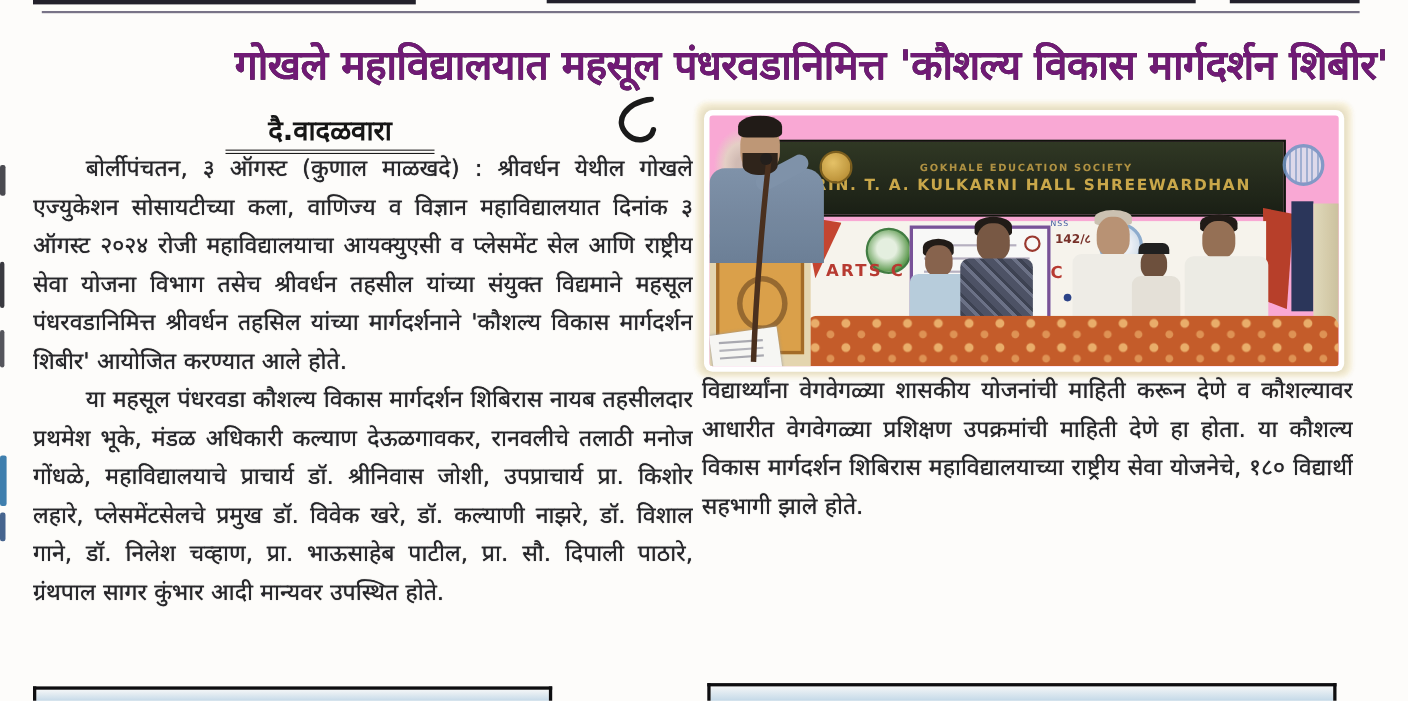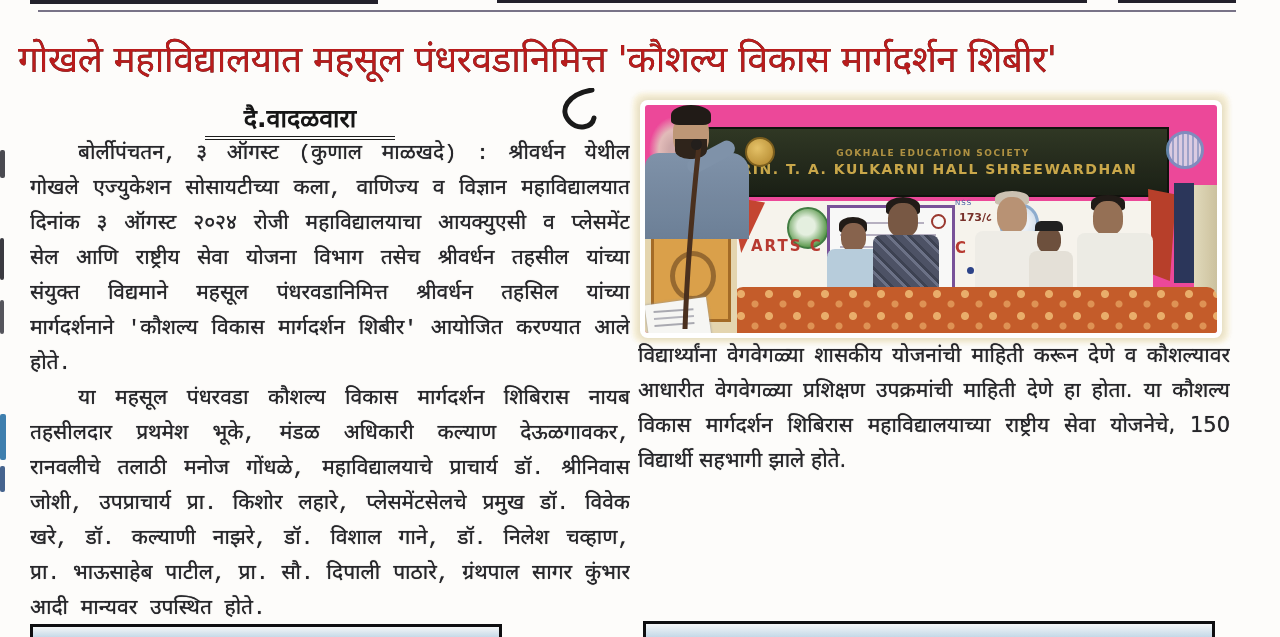--- a/index.html
+++ b/index.html
@@ -9,43 +9,43 @@
     font-family:"DejaVu Sans","Liberation Sans",sans-serif;
     color:#1d1d1f;
   }
   .abs{position:absolute;}
   
   .top-frag{background:#23212b;}
   .top-rule{left:38px;top:10px;width:1198px;height:2px;background:#56506a;opacity:.8;}
   
   .headline{
     left:18px;top:20px;width:1244px;height:80px;
-    font-size:37px;font-weight:400;text-align:left;white-space:nowrap;
-    letter-spacing:-.5px;color:#b91c1c;overflow:hidden;line-height:80px;
+    font-size:37px;font-weight:700;text-align:right;white-space:nowrap;
+    letter-spacing:-.5px;color:#701a75;overflow:hidden;line-height:80px;
     text-shadow:0 0 .6px #222;
   }
   .dateline{
     left:205px;top:100px;width:190px;text-align:center;
     font-size:25px;font-weight:700;color:#161616;
     border-bottom:4px double #1c1c1c;padding-bottom:2px;
   }
   .flourish{left:548px;top:88px;}
   
   .col{font-size:21px;line-height:35px;text-align:justify;color:#26262a;
        text-shadow:0 0 .7px #3b3b3b; }
   .col p{margin:0;}
   .indent{text-indent:48px;}
-  .left-col{left:30px;top:136px;width:600px;height:486px;overflow:hidden;font-family:Liberation Mono, monospace;}
+  .left-col{left:30px;top:136px;width:600px;height:486px;overflow:hidden;}
   .right-col{left:638px;top:338px;width:592px;height:282px;overflow:hidden;}
   
   .cut-box{border:3px solid #0e0e10;border-bottom:none;background:linear-gradient(#f4f6f7,#b9d2e4);}
   
   .photo-halo{left:633px;top:93px;width:596px;height:250px;background:#f8f1da;border-radius:10px;filter:blur(2px);}
   .photo{
-    left:645px;top:105px;width:572px;height:228px;background:#ec4899;
+    left:645px;top:105px;width:572px;height:228px;background:#f9a8d4;
     box-shadow:0 0 0 5px #ffffff, 0 0 6px 7px rgba(210,200,170,.55);
     border-radius:3px;overflow:hidden;
   }
   .photo-inner{position:absolute;inset:0;filter:blur(.6px) saturate(.92) contrast(.96);}
   .wall-sketch{left:4px;top:12px;width:50px;height:66px;
     background:radial-gradient(closest-side,#c9c2ab 20%,#e4dcc2 60%,transparent 100%);opacity:.8;}
   .board{left:52px;top:22px;width:468px;height:66px;
     background:linear-gradient(#2c351f,#161b10);border:2px solid #0c0f08;
     display:flex;flex-direction:column;justify-content:center;align-items:center;gap:3px;}
   .board-l1{font-size:9px;letter-spacing:1.5px;color:#b49238;font-weight:700;}
@@ -139,21 +139,21 @@
       <div class="abs logo-green"></div>
       <div class="abs banner-red-left">ARTS C</div>
       <div class="abs poster">
         <div class="ln" style="top:14px;width:84px;"></div>
         <div class="ln" style="top:26px;width:96px;"></div>
         <div class="ln" style="top:38px;width:70px;"></div>
         <div class="seal"></div>
         <div class="redline"></div>
       </div>
       <div class="abs banner-nss">NSS</div>
-      <div class="abs banner-mark-maroon">173/८</div>
+      <div class="abs banner-mark-maroon">142/८</div>
       <div class="abs emblem-blue2"></div>
       <div class="abs red-drape2"></div>
       <div class="abs banner-red-right">C COLL</div>
       <div class="abs banner-dot"></div>
       <div class="abs banner-waje">WAJE</div>
     </div>
 
     <div class="hair" style="left:194px;top:112px;width:28px;height:16px;"></div>
     <div class="head" style="left:196px;top:118px;width:25px;height:28px;background:#8a6148;"></div>
     <div class="torso" style="left:182px;top:144px;width:54px;height:50px;background:#b8cfe0;"></div>
@@ -191,21 +191,21 @@
     <div class="abs speaker-hair hair"></div>
     <div class="speaker-beard"></div>
     <svg class="abs" style="left:30px;top:36px;" width="40" height="192" viewBox="0 0 40 192">
       <path d="M24 4 C 18 60, 12 130, 10 188" stroke="#4a2c18" stroke-width="5" fill="none"></path>
     </svg>
     <div class="abs mic-head"></div>
   </div>
 </div>
 
 <div class="abs col right-col">
-  <p>विद्यार्थ्यांना वेगवेगळ्या शासकीय योजनांची माहिती करून देणे व कौशल्यावर आधारीत वेगवेगळ्या प्रशिक्षण उपक्रमांची माहिती देणे हा होता. या कौशल्य विकास मार्गदर्शन शिबिरास महाविद्यालयाच्या राष्ट्रीय सेवा योजनेचे, 150 विद्यार्थी सहभागी झाले होते.</p>
+  <p>विद्यार्थ्यांना वेगवेगळ्या शासकीय योजनांची माहिती करून देणे व कौशल्यावर आधारीत वेगवेगळ्या प्रशिक्षण उपक्रमांची माहिती देणे हा होता. या कौशल्य विकास मार्गदर्शन शिबिरास महाविद्यालयाच्या राष्ट्रीय सेवा योजनेचे, १८० विद्यार्थी सहभागी झाले होते.</p>
 </div>
 
 <div class="abs cut-box" style="left:30px;top:624px;width:466px;height:13px;"></div>
 <div class="abs cut-box" style="left:643px;top:621px;width:566px;height:16px;"></div>
 
 <div class="abs edge" style="top:150px;width:5px;height:28px;background:#4a4a50;border-radius:2px;"></div>
 <div class="abs edge" style="top:238px;width:4px;height:42px;background:#3a3a40;border-radius:2px;"></div>
 <div class="abs edge" style="top:300px;width:4px;height:34px;background:#55555c;border-radius:2px;"></div>
 <div class="abs edge" style="top:414px;width:6px;height:46px;background:#3f7fae;border-radius:2px;"></div>
 <div class="abs edge" style="top:466px;width:5px;height:26px;background:#46648e;border-radius:2px;"></div>

